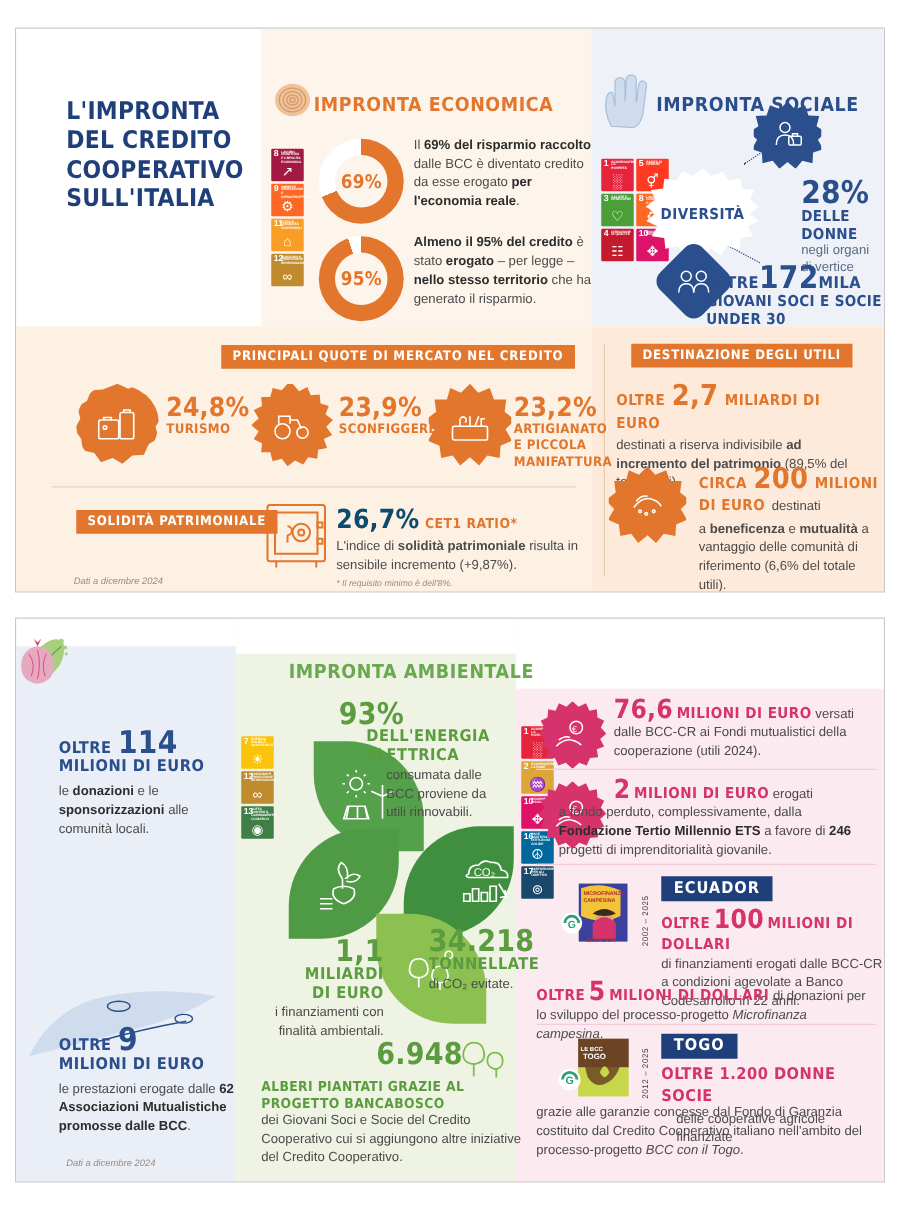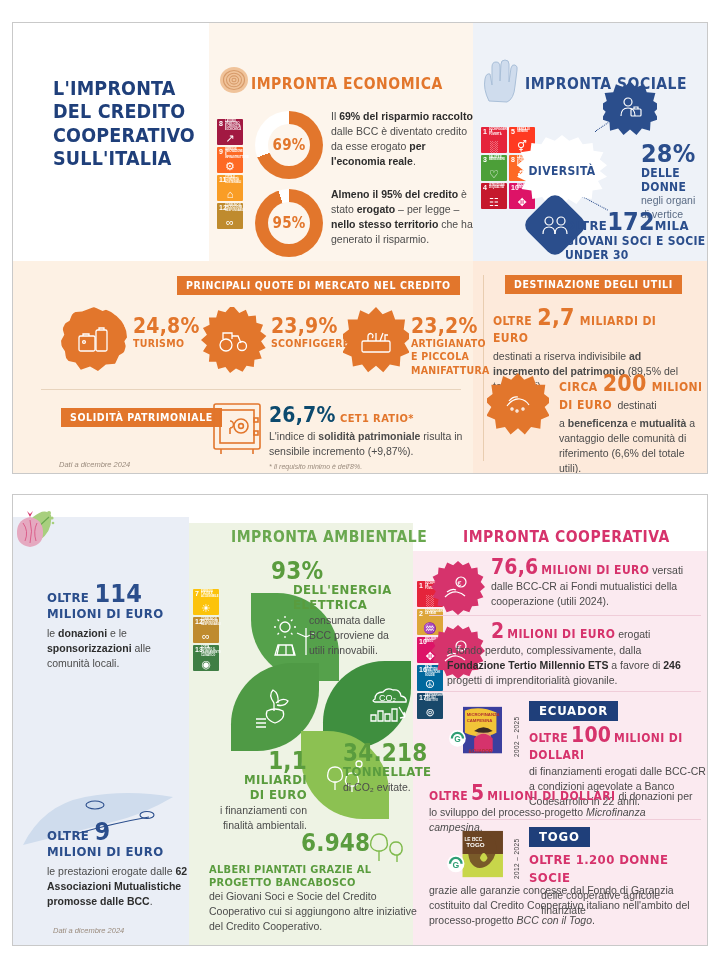--- a/index.html
+++ b/index.html
@@ -528,21 +528,20 @@
         <path d="M17 8 l-3 -6 l3 3 l3 -3 z" fill="#d6336c"></path>
         <g stroke="#d6336c" stroke-width="0.8" fill="none" opacity=".8">
           <path d="M10 14 Q16 22 12 32"></path>
             <path d="M17 11 Q20 22 17 34"></path>
             <path d="M24 14 Q20 22 23 32"></path>
         </g>
       </svg>
     </div>
 
     <div class="sec-head cond" id="head-ambientale" style="left:218px;top:33px;">IMPRONTA AMBIENTALE</div>
-    <div class="sec-head cond" id="head-cooperativa" style="left:450px;top:33px;">IMPRONTA COOPERATIVA</div>
 
     <div class="sdg-col" id="sdg-env" style="left:180px;top:94px;">
         <div class="sdg" style="background: rgb(252, 195, 11);">
           <div class="n">7</div>
           <div class="t">ENERGIA PULITA E ACCESSIBILE</div>
           <div class="g">☀</div>
         </div>
         <div class="sdg" style="background: rgb(191, 139, 46);">
           <div class="n">12</div>
           <div class="t">CONSUMO E PRODUZIONE RESPONSABILI</div>

